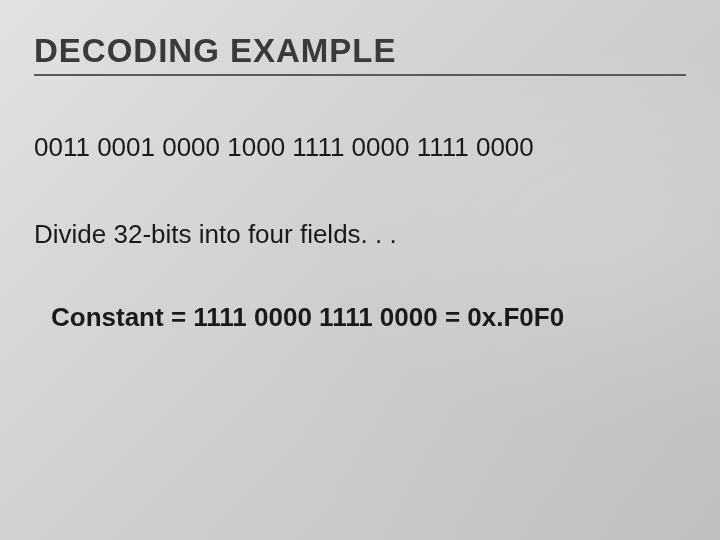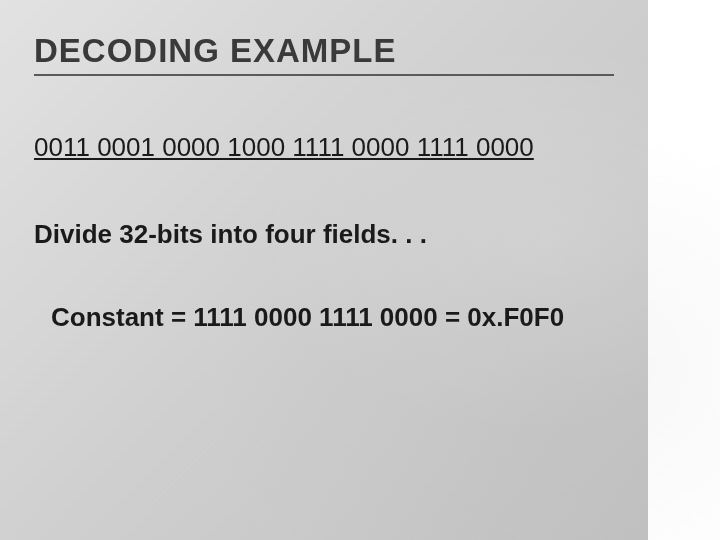--- a/index.html
+++ b/index.html
@@ -5,21 +5,21 @@
   html, body {
     margin: 0;
     padding: 0;
     width: 720px;
     height: 540px;
     overflow: hidden;
     font-family: Arial, Helvetica, sans-serif;
   }
   .slide {
     position: relative;
-    width: 648px;
+    width: 720px;
     height: 540px;
     background: linear-gradient(135deg,
       #e2e2e2 0%,
       #d8d8d8 25%,
       #cfcfcf 50%,
       #c8c8c8 75%,
       #c0c0c0 100%);
     box-sizing: border-box;
   }
   
@@ -50,22 +50,22 @@
     border-bottom: 2px solid #5a5a5a;
     padding-bottom: 4px;
     margin: 0;
   }
   .line {
     font-size: 26px;
     color: #1a1a1a;
     margin: 0;
     white-space: nowrap;
   }
-  .block-bits { margin-top: 56px; text-decoration: underline; }
-  .block-divide { margin-top: 56px; font-weight: bold; }
+  .block-bits { margin-top: 56px; }
+  .block-divide { margin-top: 56px; }
   .block-fields { margin-top: 48px; font-weight: bold; font-size: 27px; }
   .block-const { margin-top: 52px; font-weight: bold; margin-left: 17px; }
   .f0 { color: #c01a1a; }
   .f1 { color: #1a7a1a; }
   .f2 { color: #c88a00; }
   .f3 { color: #6a1a9a; }
 </style>
 </head>
 <body>
 

